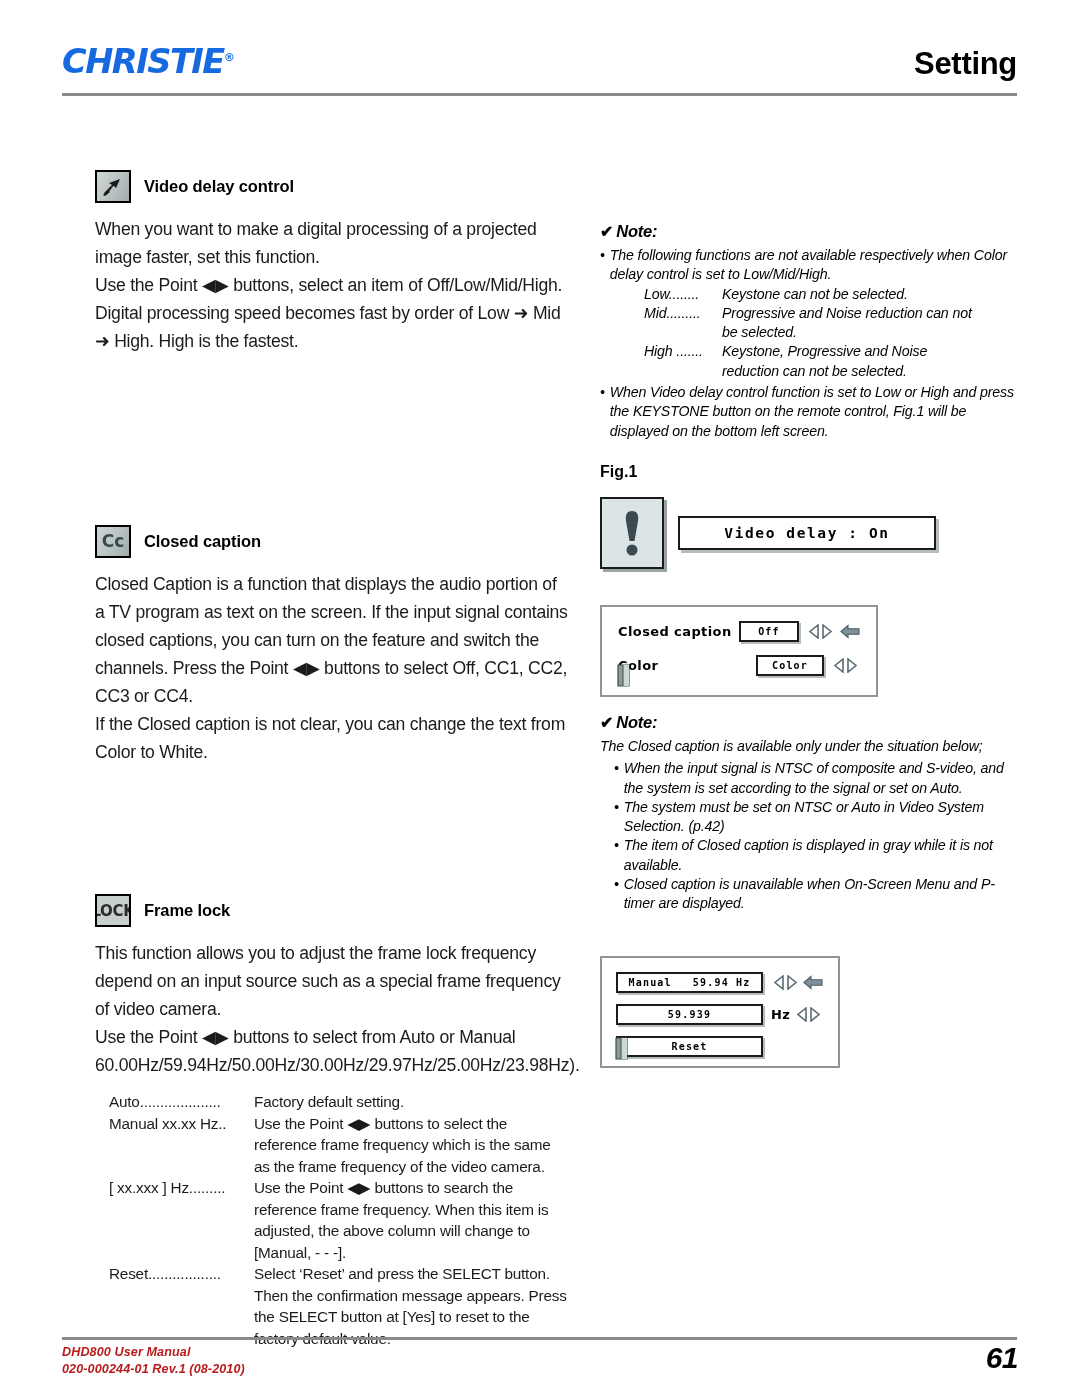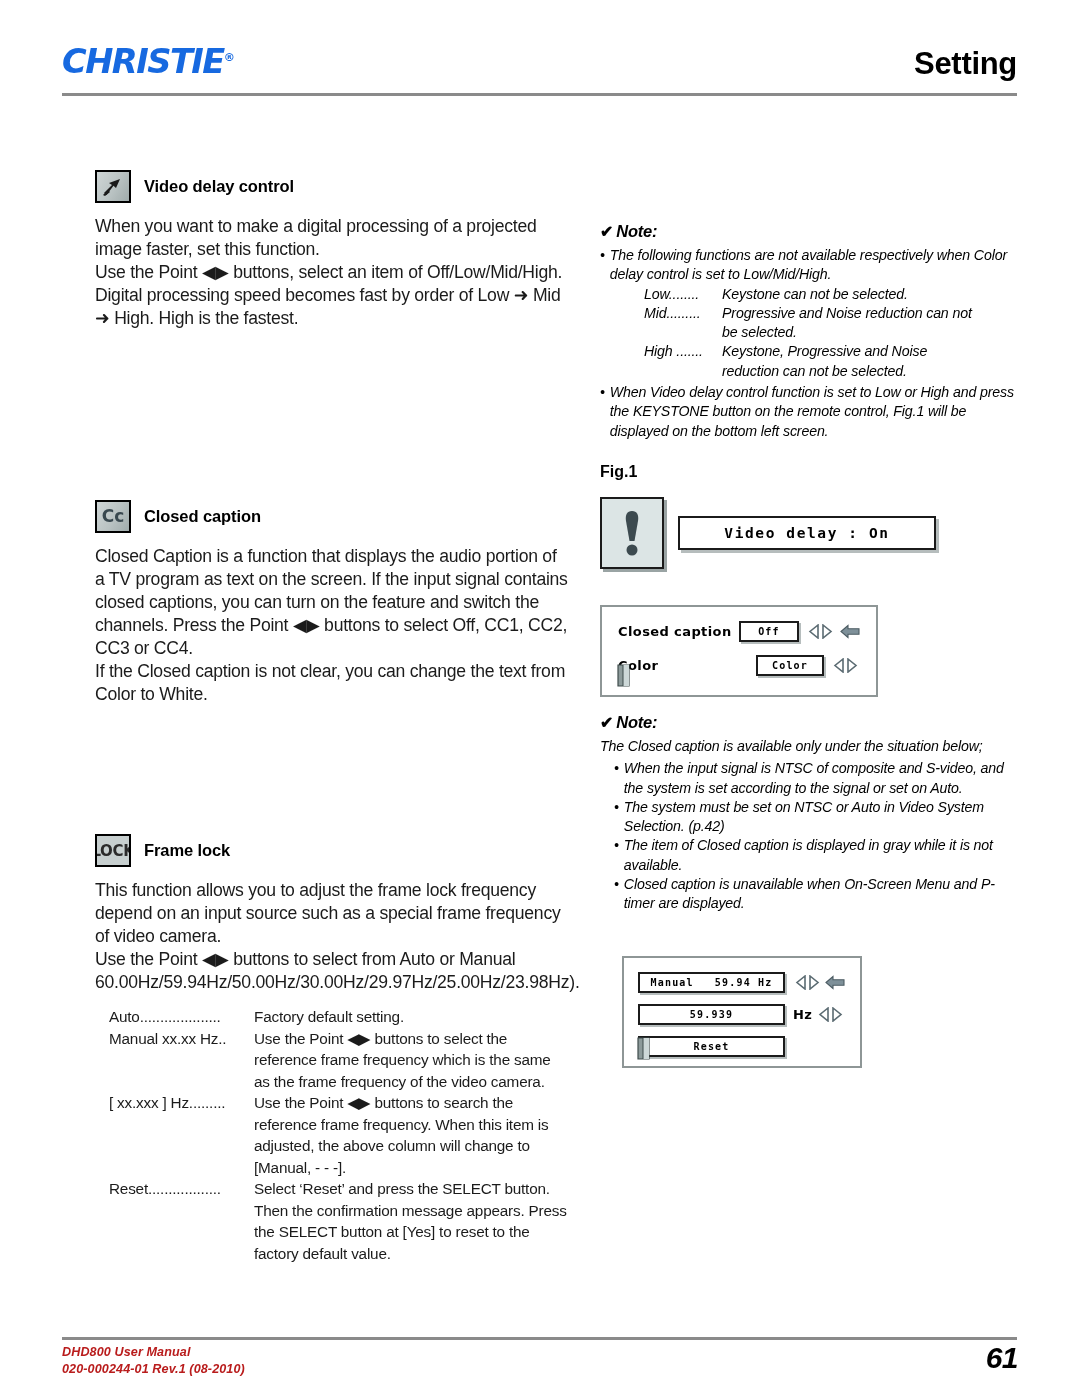--- a/index.html
+++ b/index.html
@@ -46,21 +46,21 @@
     background: linear-gradient(120deg,#cfd6d6 0%, #b9c2c2 55%, #9fabab 100%);
     position: relative; flex: 0 0 auto;
     display: flex; align-items: center; justify-content: center;
     overflow: hidden;
   }
   .icon-box .glyph { display:block; }
   .sect-title { font-size: 16.5px; font-weight: 700; letter-spacing: -0.1px; }
 
   
   .body-p {
-    font-size: 17.6px; line-height: 23px; letter-spacing: -0.25px;
+    font-size: 17.6px; line-height: 28px; letter-spacing: -0.25px;
     color: #1b1b1b;
   }
 
   
   .note-title {
     font-size: 16.5px; font-weight: 700; font-style: italic;
     margin-bottom: 5px; letter-spacing: -0.2px;
   }
   .note-title .check { font-style: normal; font-weight: 700; margin-right: 3px; font-size: 16px;}
   .note-body { font-size: 14.2px; font-style: italic; line-height: 19.3px; letter-spacing: -0.15px; }
@@ -306,21 +306,21 @@
             <span class="txt">The item of Closed caption is displayed in gray while it is not available.</span>
           </div>
           <div class="note-li">
             <span class="bullet">•</span>
             <span class="txt">Closed caption is unavailable when On-Screen Menu and P-timer are displayed.</span>
           </div>
         </div>
       </div>
     </div>
 
-    <div class="osd-panel" style="margin-top:42px;width:240px;height:112px;padding:14px 14px 10px 14px;margin-left:22px;">
+    <div class="osd-panel" style="margin-top:42px;width:240px;height:112px;padding:14px 14px 10px 14px;">
       <div class="osd-row" style="margin-bottom:11px;">
         <span class="osd-field" style="width:147px;display:inline-flex;justify-content:space-around;align-items:center;">
           <span>Manual</span>
           <span>59.94 Hz</span>
         </span>
         <span class="lr-arrows" style="margin-left:10px;">
           <svg width="12" height="15" viewBox="0 0 12 15">
               <path d="M10 1 L2 7.5 L10 14 Z" fill="#fff" stroke="#5b6b72" stroke-width="1.6"></path>
             </svg>
           <svg width="12" height="15" viewBox="0 0 12 15">

